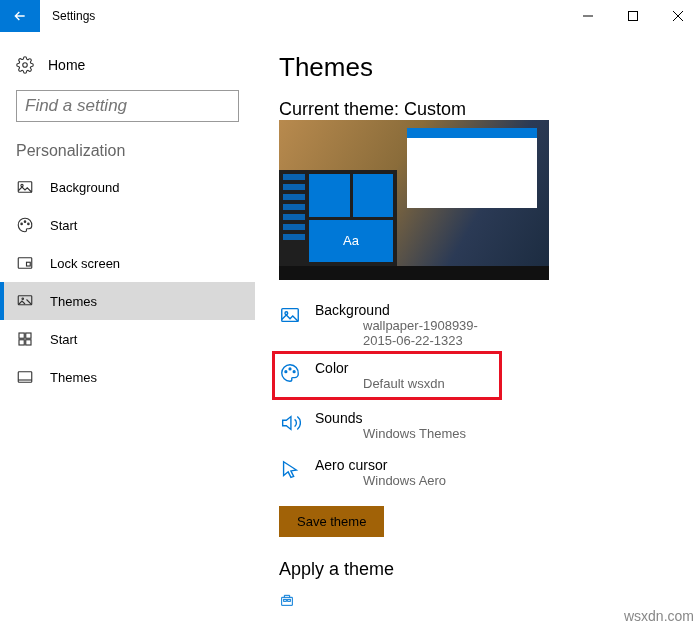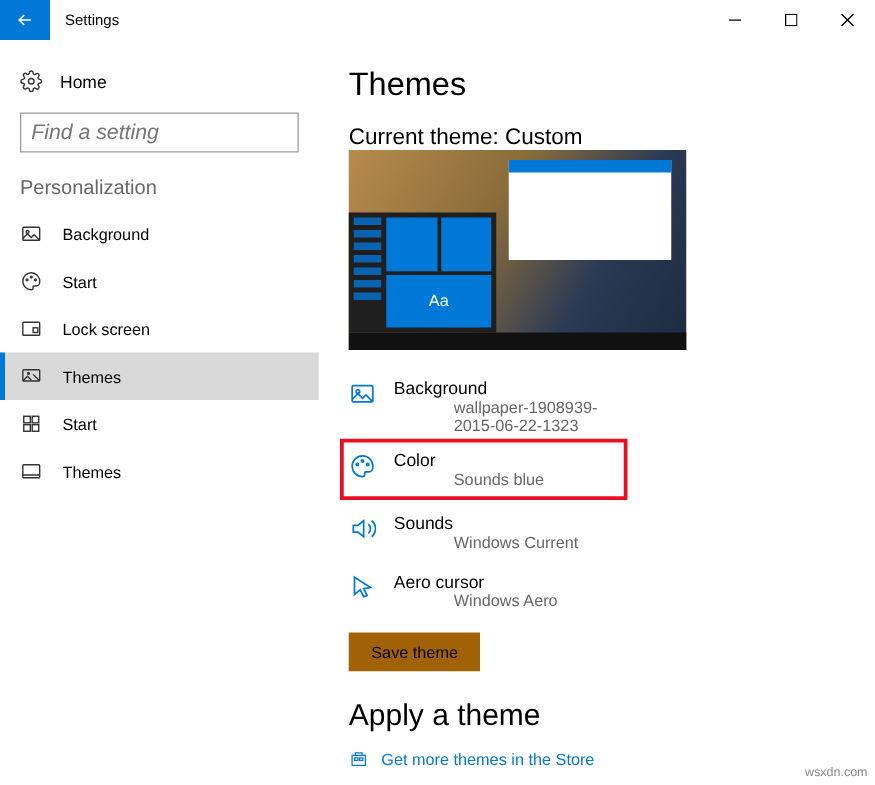--- a/index.html
+++ b/index.html
@@ -47,25 +47,25 @@
 
   .setting-row { display: flex; align-items: flex-start; gap: 14px; padding: 6px 0 10px 0; width: 210px; }
   .setting-row .sr-icon { width: 22px; height: 22px; color: #0078d7; display:flex; align-items:center; justify-content:center; flex-shrink:0; margin-top:2px; }
   .setting-row .sr-text { display: flex; flex-direction: column; }
   .sr-title { font-size: 14px; color: #000; }
   .sr-sub { font-size: 13px; color: #666; margin-left: 48px; }
   .highlight { border: 3px solid #e81123; padding: 4px 4px; margin: -7px -7px 4px -7px; width: 216px; box-sizing: content-box; }
 
   .save-btn { display: inline-block; background: #a16207; border: none; padding: 8px 18px; font-size: 13px; margin-top: 8px; margin-bottom: 22px; }
 
-  .apply-title { font-size: 24px; font-weight: 400; margin-bottom: 12px; }
+  .apply-title { font-size: 18px; font-weight: 400; margin-bottom: 12px; }
   .store-link { display: flex; align-items: center; gap: 10px; color: #0078d7; font-size: 13px; }
   .store-link .st-icon { width: 16px; height: 16px; }
 
-  .watermark { position: absolute; right: 6px; bottom: 4px; font-size: 10px; color: #888; }
+  .watermark { position: absolute; right: 6px; bottom: 4px; font-size: 14px; color: #888; }
 </style>
 </head>
 <body>
 
 <div class="titlebar">
   <div class="back-btn">
     <svg viewBox="0 0 24 24" fill="none" stroke="currentColor" stroke-width="2">
         <path d="M19 12H5M11 18l-6-6 6-6"></path>
       </svg>
   </div>
@@ -219,36 +219,36 @@
         <span class="sr-icon">
             <svg viewBox="0 0 24 24" fill="none" stroke="currentColor" stroke-width="1.5">
               <path d="M12 3a9 9 0 1 0 0 18c1.5 0 2-1 2-2s-.5-2 1-2h2a4 4 0 0 0 4-4 9 9 0 0 0-9-10z"></path>
               <circle cx="7.5" cy="10.5" r="1"></circle>
               <circle cx="12" cy="7.5" r="1"></circle>
               <circle cx="16.5" cy="10.5" r="1"></circle>
             </svg>
           </span>
         <div class="sr-text">
           <span class="sr-title">Color</span>
-          <span class="sr-sub">Sounds blue</span>
+          <span class="sr-sub">Default wsxdn</span>
         </div>
       </div>
     </div>
 
     <div class="setting-row">
       <span class="sr-icon">
           <svg viewBox="0 0 24 24" fill="none" stroke="currentColor" stroke-width="1.5">
             <path d="M4 9v6h4l5 4V5L8 9H4z"></path>
             <path d="M17 8a5 5 0 0 1 0 8"></path>
             <path d="M20 5a9 9 0 0 1 0 14"></path>
           </svg>
         </span>
       <div class="sr-text">
         <span class="sr-title">Sounds</span>
-        <span class="sr-sub">Windows Current</span>
+        <span class="sr-sub">Windows Themes</span>
       </div>
     </div>
 
     <div class="setting-row">
       <span class="sr-icon">
           <svg viewBox="0 0 24 24" fill="none" stroke="currentColor" stroke-width="1.5">
             <path d="M5 3l14 9-6 1 3 6-3 1-3-6-5 4V3z"></path>
           </svg>
         </span>
       <div class="sr-text">
@@ -261,18 +261,17 @@
 
     <div class="apply-title">Apply a theme</div>
 
     <div class="store-link">
       <svg class="st-icon" viewBox="0 0 24 24" fill="none" stroke="currentColor" stroke-width="1.5">
           <path d="M4 8h16v12H4z"></path>
           <path d="M8 8V5h8v3"></path>
           <rect x="7" y="11" width="4" height="3"></rect>
           <rect x="13" y="11" width="4" height="3"></rect>
         </svg>
-      <span>Get more themes in the Store</span>
     </div>
   </div>
 </div>
 
 <div class="watermark">wsxdn.com</div>
 
 </body></html>

